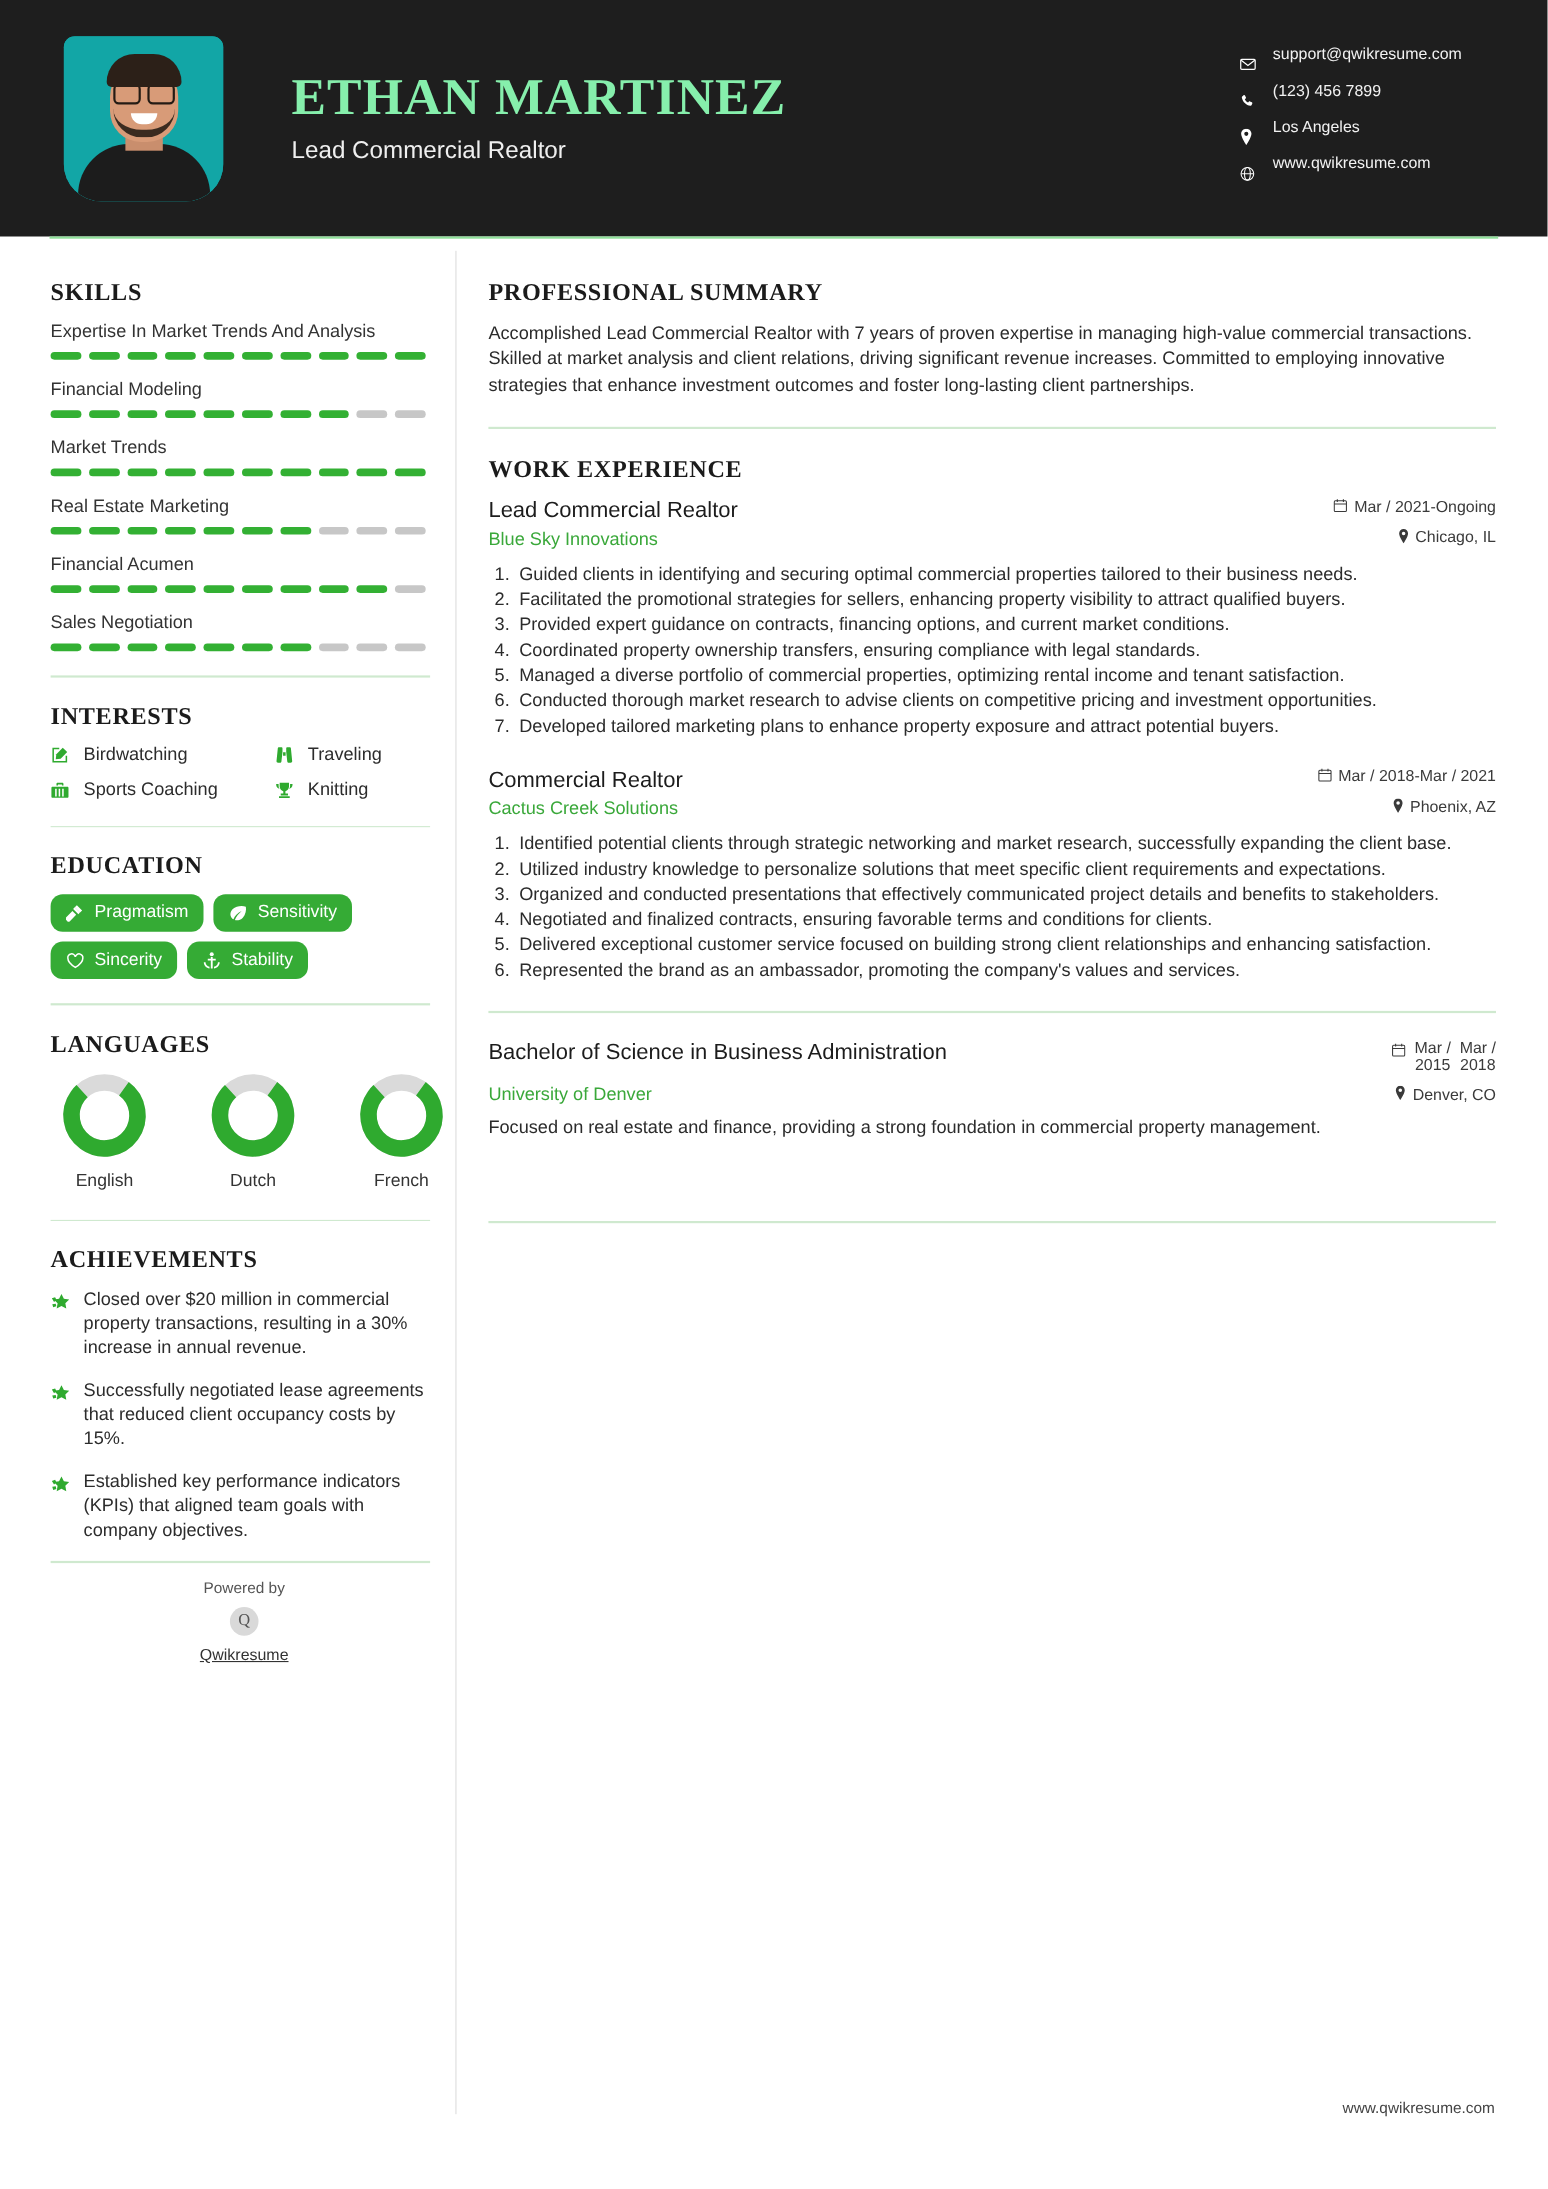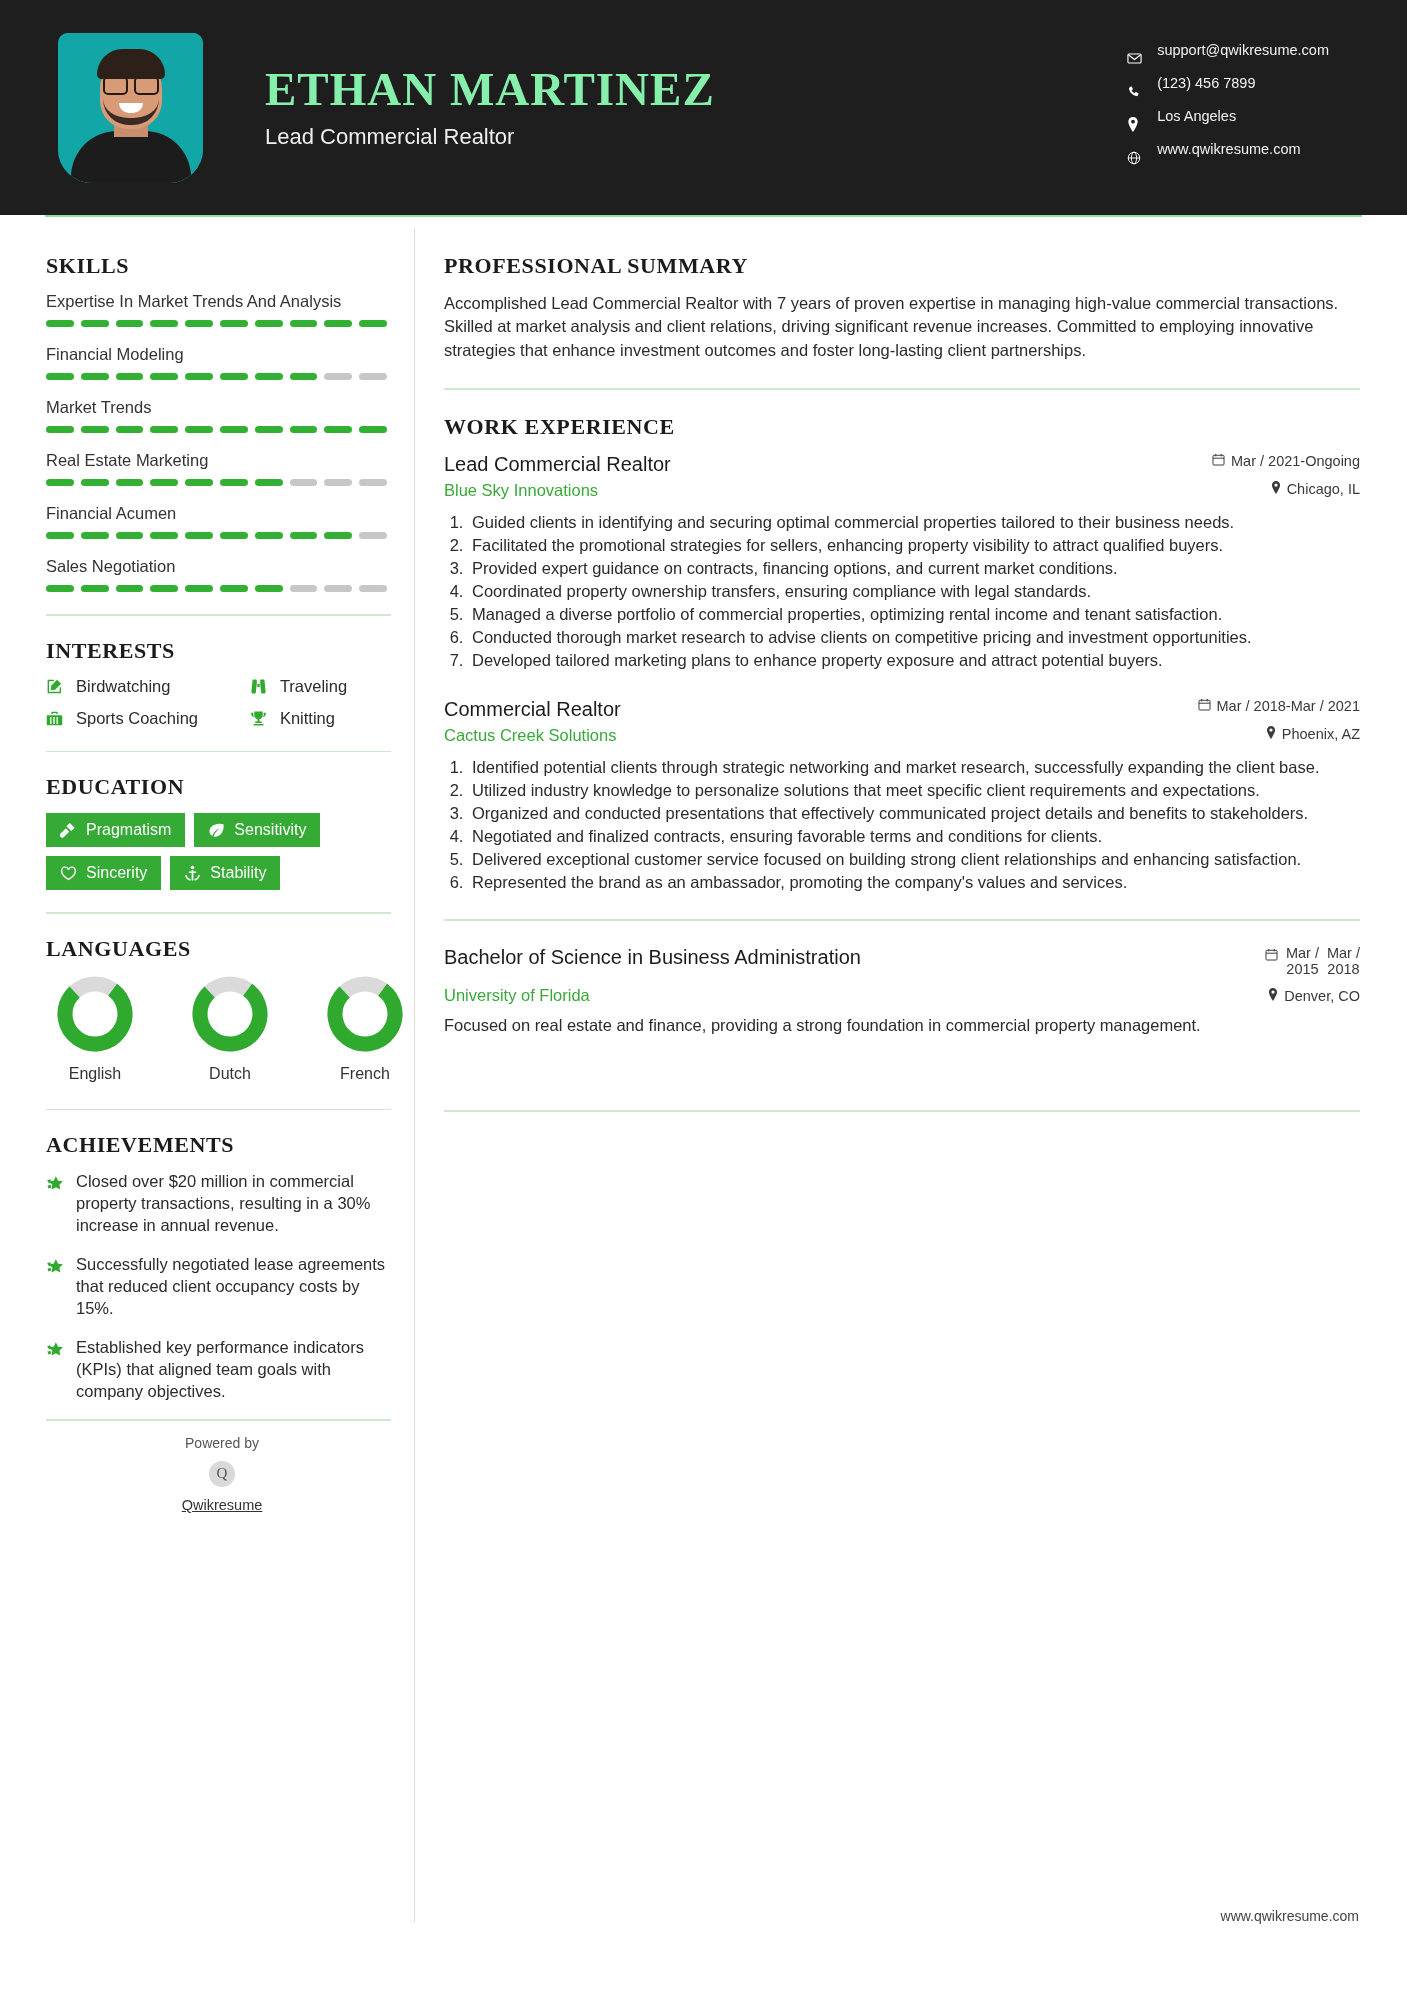--- a/index.html
+++ b/index.html
@@ -149,21 +149,21 @@
   .int .lbl { margin-left:4px; }
 
   
   #strengths-wrap { display:flex; flex-wrap:wrap; gap:9px; width:348px; }
   .strength {
     background:#35ab35;
     color:#fff;
     padding:8px 14px;
     font-size:16px;
     display:flex; align-items:center; gap:9px;
-    border-radius:0;
+    border-radius:11px;
   }
   .strength .si { display:flex; align-items:center; color:#fff; }
 
   
   #langs { display:flex; gap:57px; margin-top:8px; padding-left:10px; }
   .lang { width:80px; text-align:center; }
   .lang .donut { width:78px; height:78px; position:relative; margin:0 auto; }
   .lang .lname { margin-top:12px; font-size:16px; color:#333; }
 
   
@@ -597,21 +597,21 @@
             <span>Mar /</span><br>
             <span>2015</span>
           </span>
           <span class="edu-date-col">
             <span>Mar /</span><br>
             <span>2018</span>
           </span>
         </div>
       </div>
       <div class="edu-sub">
-        <div class="edu-school">University of Florida</div>
+        <div class="edu-school">University of Denver</div>
         <div class="job-meta">
           <span>
             <svg width="10" height="13" viewBox="0 0 12 16" fill="#3a3a3a">
               <path d="M6 0C3.2 0 1 2.2 1 5c0 3.6 5 11 5 11s5-7.4 5-11c0-2.8-2.2-5-5-5zm0 7a2 2 0 1 1 0-4 2 2 0 0 1 0 4z"></path>
             </svg>
           </span>
           <span>Denver, CO</span>
         </div>
       </div>
       <div class="edu-desc">Focused on real estate and finance, providing a strong foundation in commercial property management.</div>

